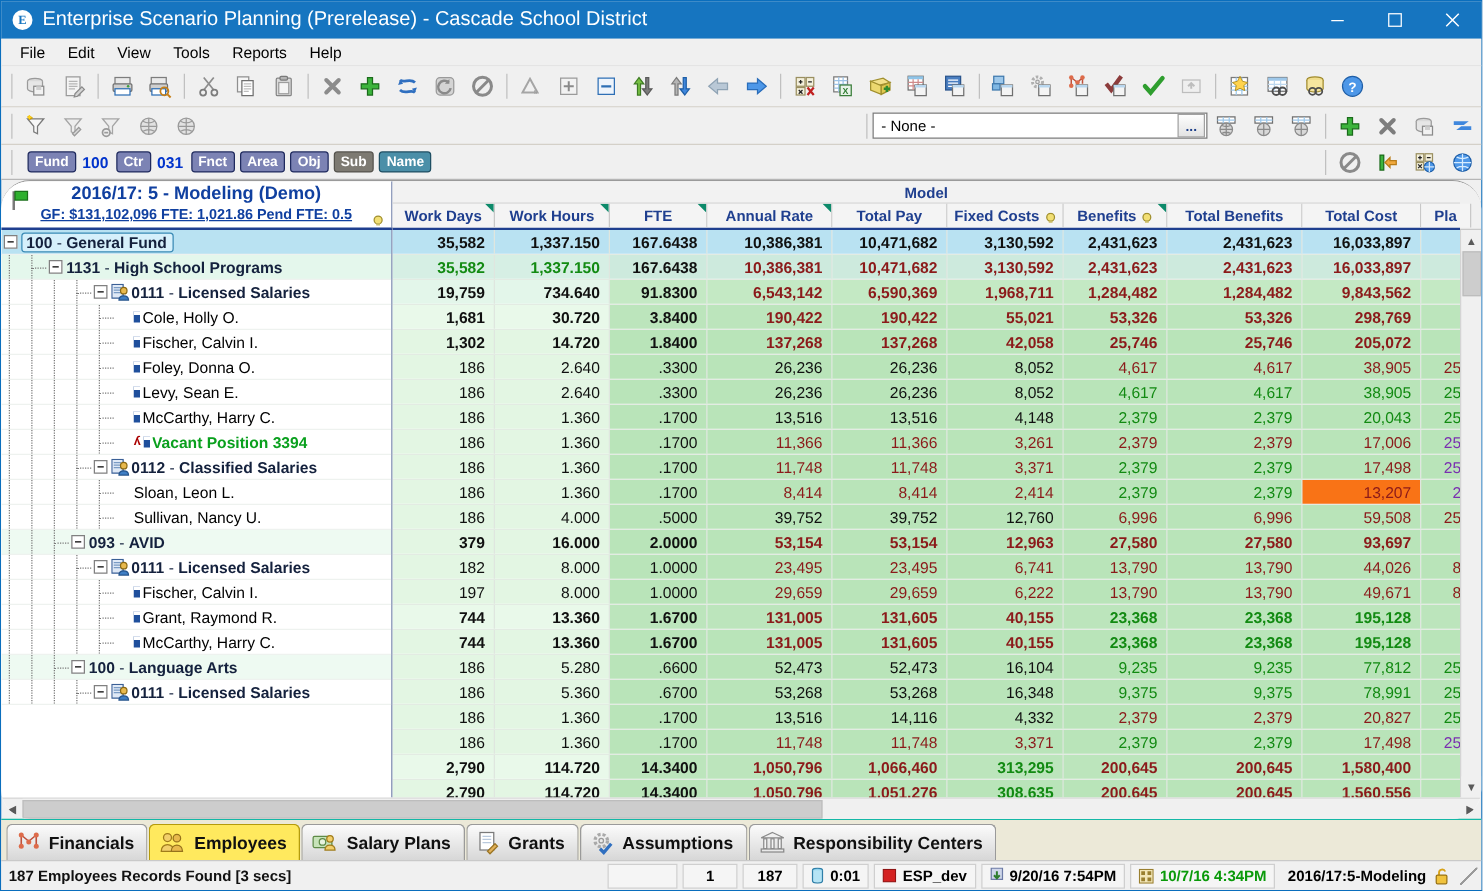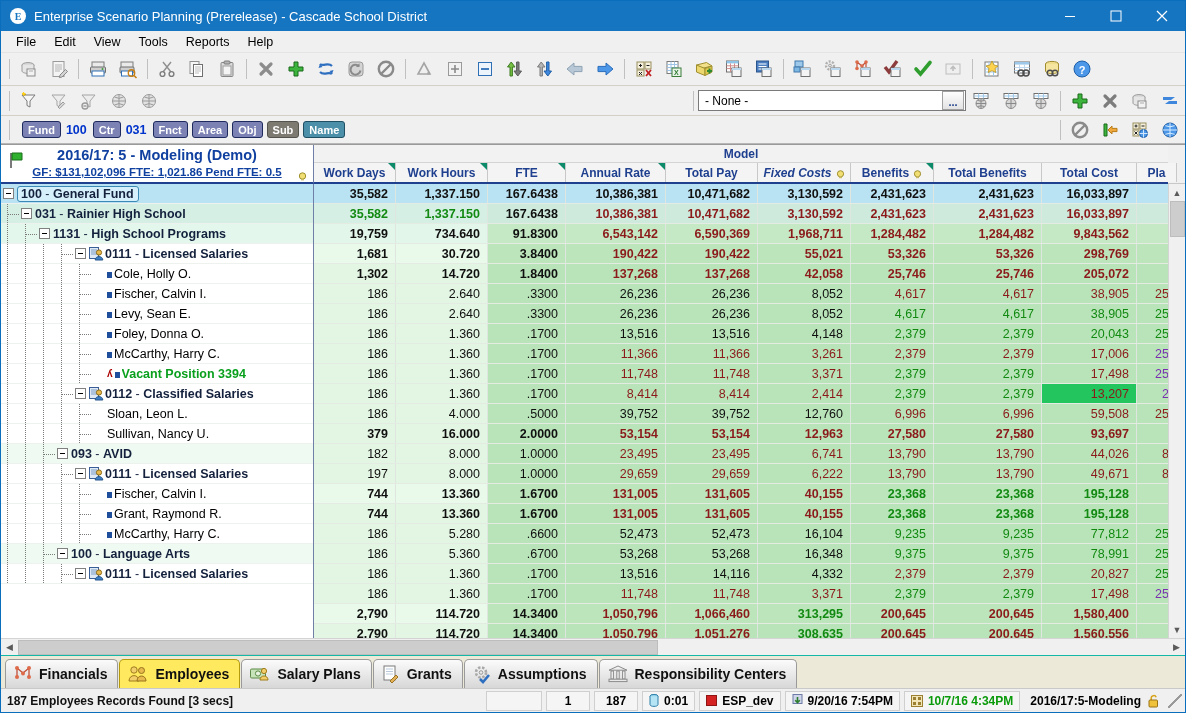--- a/index.html
+++ b/index.html
@@ -30,21 +30,21 @@
   .titlebar .appicon {
     width: 16px; height: 16px; margin-left: 9px; margin-right: 8px;
     border-radius: 50%;
     background: #ffffff; color: #1675c0;
     font-size: 10px; font-weight: bold;
     display: flex; align-items: center; justify-content: center;
     flex: 0 0 16px;
     font-family: "Liberation Serif", serif;
   }
   .titlebar .ttext {
-    font-size: 13px; white-space: nowrap; overflow: hidden;
+    font-size: 16px; white-space: nowrap; overflow: hidden;
   }
   .titlebar .spacer { flex: 1 1 auto; }
   .winbtn {
     width: 46px; height: 30px;
     display: flex; align-items: center; justify-content: center;
     color: #fff; font-size: 13px;
   }
   .winbtn svg { display:block; }
 
   
@@ -121,20 +121,21 @@
   }
 
   
   .gridwrap {
     flex: 1 1 auto;
     display: flex; flex-direction: column;
     background: #ffffff;
     border-top: 1px solid #9a9a9a;
     overflow: hidden;
     position: relative;
+    border-radius: 23px;
   }
   .gridhead {
     display: flex; flex: 0 0 auto;
     background: #f2f2f2;
   }
   
   .treehead {
     width: 313px; flex: 0 0 313px;
     border-right: 1px solid #6f7fa8;
     background: #ffffff;
@@ -840,21 +841,21 @@
               <span>FTE</span>
               <span class="tri"></span>
             </div>
             <div class="ch" style="flex: 0 0 100px;">
               <span>Annual Rate</span>
               <span class="tri"></span>
             </div>
             <div class="ch" style="flex: 0 0 92px;">
               <span>Total Pay</span>
             </div>
-            <div class="ch" style="flex: 0 0 93px; font-style: italic;">
+            <div class="ch" style="flex: 0 0 93px;">
               <span>Fixed Costs</span>
               <span class="lamp"><svg width="9" height="9" viewBox="0 0 9 9">
                   <circle cx="4.5" cy="3.8" r="3.1" fill="#f2df74" stroke="#a08f2e"></circle>
                   <rect x="3" y="6.4" width="3" height="1.8" fill="#c9bb66"></rect>
                 </svg></span>
             </div>
             <div class="ch" style="flex: 0 0 83px;">
               <span>Benefits</span>
               <span class="lamp"><svg width="9" height="9" viewBox="0 0 9 9">
                   <circle cx="4.5" cy="3.8" r="3.1" fill="#f2df74" stroke="#a08f2e"></circle>
@@ -877,27 +878,20 @@
       <div style="width:17px;flex:0 0 17px;background:#f0f0f0;border-bottom:1px solid #c8c8c8;"></div>
     </div>
 
     <div class="gridbody">
       <div class="treecol" id="treecol">
           <div class="trow" style="background: rgb(185, 226, 242);">
             <div class="tindent" style="flex: 0 0 2px;"></div>
             <div class="expander"></div>
             <span class="tlabel sel-outline"><span class="code">100</span><span class="dash"> - </span><span class="nm">General Fund</span></span>
           </div>
-          <div class="trow" style="background: rgb(214, 239, 228);">
-            <div class="dots-conn" style="left: 6px;"></div>
-            <div class="hline" style="left: 6px; width: 12px;"></div>
-            <div class="tindent" style="flex: 0 0 20px;"></div>
-            <div class="expander"></div>
-            <span class="tlabel"><span class="code">031</span><span class="dash"> - </span><span class="nm">Rainier High School</span></span>
-          </div>
           <div class="trow" style="background: rgb(228, 247, 236);">
             <div class="dots-conn" style="left: 6px;"></div>
             <div class="dots-conn" style="left: 24px;"></div>
             <div class="hline" style="left: 24px; width: 12px;"></div>
             <div class="tindent" style="flex: 0 0 38px;"></div>
             <div class="expander"></div>
             <span class="tlabel"><span class="code">1131</span><span class="dash"> - </span><span class="nm">High School Programs</span></span>
           </div>
           <div class="trow" style="background: rgb(255, 255, 255);">
             <div class="dots-conn" style="left: 6px;"></div>
@@ -944,33 +938,33 @@
           <div class="trow" style="background: rgb(255, 255, 255);">
             <div class="dots-conn" style="left: 6px;"></div>
             <div class="dots-conn" style="left: 24px;"></div>
             <div class="dots-conn" style="left: 42px;"></div>
             <div class="dots-conn" style="left: 60px;"></div>
             <div class="dots-conn" style="left: 78px;"></div>
             <div class="hline" style="left: 78px; width: 12px;"></div>
             <div class="tindent" style="flex: 0 0 92px;"></div>
             <div style="flex: 0 0 14px; height: 100%;"></div>
             <span class="sqico"></span>
-            <span class="tlabel leaf">Levy, Sean E.</span>
+            <span class="tlabel leaf">Foley, Donna O.</span>
           </div>
           <div class="trow" style="background: rgb(255, 255, 255);">
             <div class="dots-conn" style="left: 6px;"></div>
             <div class="dots-conn" style="left: 24px;"></div>
             <div class="dots-conn" style="left: 42px;"></div>
             <div class="dots-conn" style="left: 60px;"></div>
             <div class="dots-conn" style="left: 78px;"></div>
             <div class="hline" style="left: 78px; width: 12px;"></div>
             <div class="tindent" style="flex: 0 0 92px;"></div>
             <div style="flex: 0 0 14px; height: 100%;"></div>
             <span class="sqico"></span>
-            <span class="tlabel leaf">Foley, Donna O.</span>
+            <span class="tlabel leaf">Levy, Sean E.</span>
           </div>
           <div class="trow" style="background: rgb(255, 255, 255);">
             <div class="dots-conn" style="left: 6px;"></div>
             <div class="dots-conn" style="left: 24px;"></div>
             <div class="dots-conn" style="left: 42px;"></div>
             <div class="dots-conn" style="left: 60px;"></div>
             <div class="dots-conn" style="left: 78px;"></div>
             <div class="hline" style="left: 78px; width: 12px;"></div>
             <div class="tindent" style="flex: 0 0 92px;"></div>
             <div style="flex: 0 0 14px; height: 100%;"></div>
@@ -1244,21 +1238,21 @@
           </div>
           <div class="drow">
             <div class="cell num-black" style="flex: 0 0 82px; background: rgb(227, 246, 227);">186</div>
             <div class="cell num-black" style="flex: 0 0 92px; background: rgb(227, 246, 227);">1.360</div>
             <div class="cell num-black" style="flex: 0 0 78px; background: rgb(185, 228, 185);">.1700</div>
             <div class="cell num-dred" style="flex: 0 0 100px; background: rgb(185, 228, 185);">8,414</div>
             <div class="cell num-dred" style="flex: 0 0 92px; background: rgb(185, 228, 185);">8,414</div>
             <div class="cell num-dred" style="flex: 0 0 93px; background: rgb(185, 228, 185);">2,414</div>
             <div class="cell num-green" style="flex: 0 0 83px; background: rgb(185, 228, 185);">2,379</div>
             <div class="cell num-green" style="flex: 0 0 108px; background: rgb(185, 228, 185);">2,379</div>
-            <div class="cell num-dred" style="flex: 0 0 95px; background: #22c55e; text-align: center;">13,207</div>
+            <div class="cell num-dred" style="flex: 0 0 95px; background: #f97316; text-align: center;">13,207</div>
             <div class="cell num-purple" style="flex: 0 0 40px; background: rgb(185, 228, 185);">2</div>
           </div>
           <div class="drow">
             <div class="cell num-black" style="flex: 0 0 82px; background: rgb(227, 246, 227);">186</div>
             <div class="cell num-black" style="flex: 0 0 92px; background: rgb(227, 246, 227);">4.000</div>
             <div class="cell num-black" style="flex: 0 0 78px; background: rgb(185, 228, 185);">.5000</div>
             <div class="cell num-black" style="flex: 0 0 100px; background: rgb(185, 228, 185);">39,752</div>
             <div class="cell num-black" style="flex: 0 0 92px; background: rgb(185, 228, 185);">39,752</div>
             <div class="cell num-black" style="flex: 0 0 93px; background: rgb(185, 228, 185);">12,760</div>
             <div class="cell num-dred" style="flex: 0 0 83px; background: rgb(185, 228, 185);">6,996</div>

